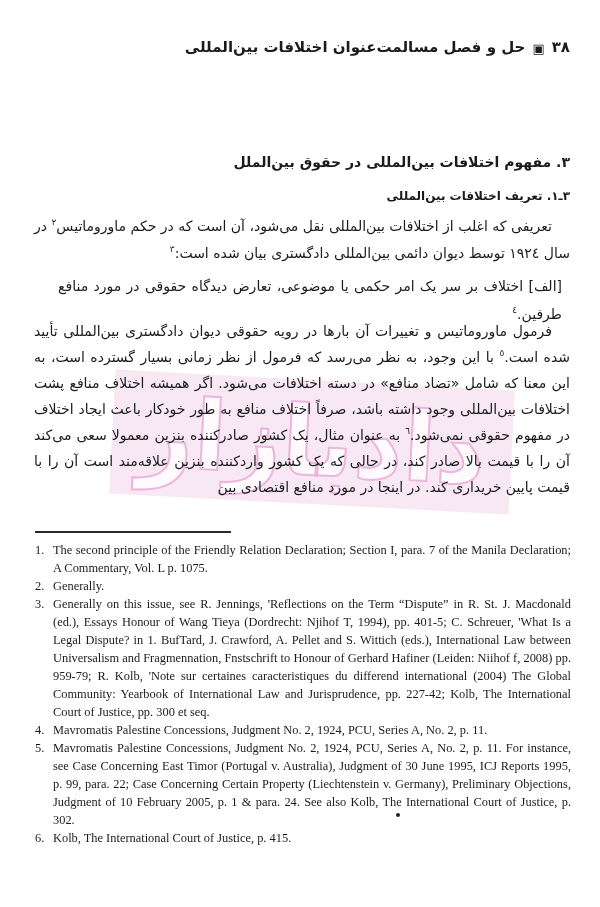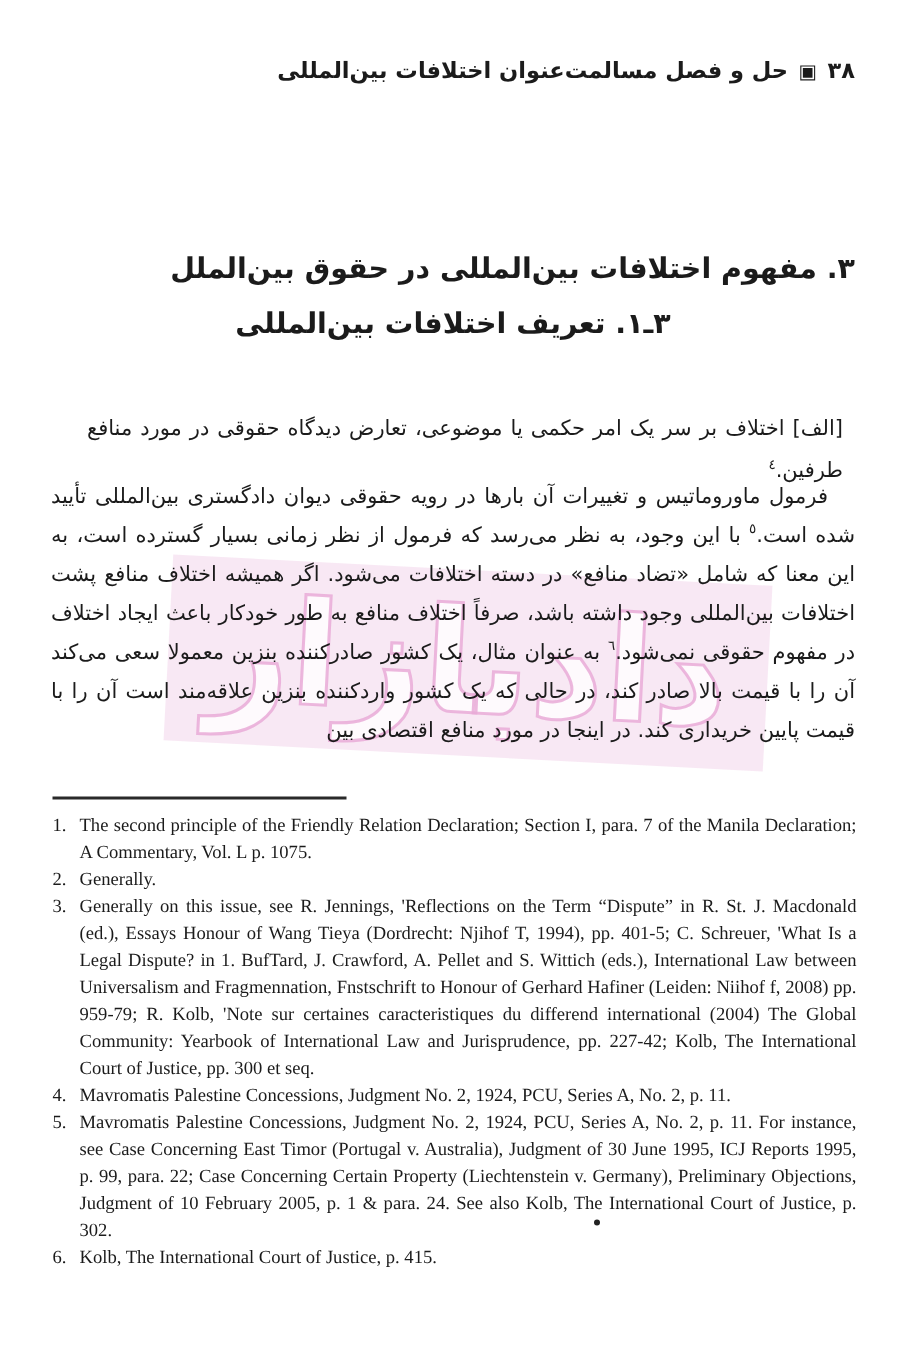--- a/index.html
+++ b/index.html
@@ -21,22 +21,22 @@
   .hdr-square{font-size:13px;line-height:1;position:relative;top:1px;}
   
   .fa-block{
     position:absolute;left:34px;right:30px;
     direction:rtl;text-align:justify;
     font-size:14px;line-height:27px;
     z-index:2;
   }
   .fa-block sup{font-size:9px;line-height:0;}
   .para1{top:82px;}
-  .h-level1{top:168px;font-weight:bold;font-size:19px;text-align:right;line-height:22px;}
-  .h-level2{top:185px;font-weight:bold;font-size:19px;text-align:center;line-height:22px;margin-top:20px;}
+  .h-level1{top:151px;font-weight:bold;font-size:14px;text-align:right;line-height:22px;}
+  .h-level2{top:185px;font-weight:bold;font-size:12px;text-align:right;line-height:22px;}
   .para2{top:213px;text-indent:18px;}
   .quote{top:272px;font-weight:normal;line-height:28px;padding:0 8px 0 24px;}
   .para3{top:318px;text-indent:18px;line-height:26px;}
   
   .watermark{
     position:absolute;left:112px;top:380px;width:400px;height:124px;
     transform:rotate(3deg);
     background:rgba(240,203,231,0.45);
     z-index:1;
     display:flex;align-items:center;justify-content:center;
@@ -81,20 +81,21 @@
     <span>۳۸</span>
     <span class="hdr-square">▣</span>
     <span>حل و فصل مسالمت‌عنوان اختلافات بین‌المللی</span>
   </div>
 
 
   <div class="fa-block h-level1">۳. مفهوم اختلافات بین‌المللی در حقوق بین‌الملل</div>
 
   <div class="fa-block h-level2">۳ـ۱. تعریف اختلافات بین‌المللی</div>
 
+  <div class="fa-block para2">تعریفی که اغلب از اختلافات بین‌المللی نقل می‌شود، آن است که در حکم ماوروماتیس<sup>۲</sup> در سال ۱۹۲٤ توسط دیوان دائمی بین‌المللی دادگستری بیان شده است:<sup>۳</sup></div>
 
   <div class="fa-block quote">[الف] اختلاف بر سر یک امر حکمی یا موضوعی، تعارض دیدگاه حقوقی در مورد منافع طرفین.<sup>٤</sup></div>
 
   <div class="fa-block para3">فرمول ماوروماتیس و تغییرات آن بارها در رویه حقوقی دیوان دادگستری بین‌المللی تأیید شده است.<sup>٥</sup> با این وجود، به نظر می‌رسد که فرمول از نظر زمانی بسیار گسترده است، به این معنا که شامل «تضاد منافع» در دسته اختلافات می‌شود. اگر همیشه اختلاف منافع پشت اختلافات بین‌المللی وجود داشته باشد، صرفاً اختلاف منافع به طور خودکار باعث ایجاد اختلاف در مفهوم حقوقی نمی‌شود.<sup>٦</sup> به عنوان مثال، یک کشور صادرکننده بنزین معمولا سعی می‌کند آن را با قیمت بالا صادر کند، در حالی که یک کشور واردکننده بنزین علاقه‌مند است آن را با قیمت پایین خریداری کند. در اینجا در مورد منافع اقتصادی بین</div>
 
   <div class="fn-separator"></div>
 
   <ol class="footnotes">
     <li class="footnote">
       <span class="fn-num">1.</span>

